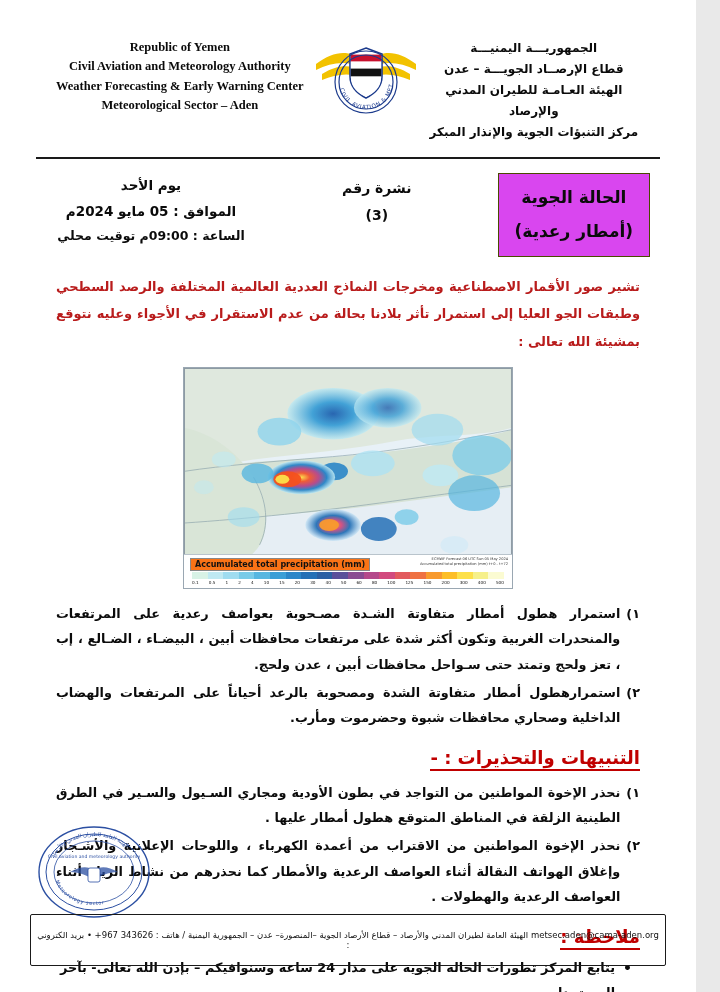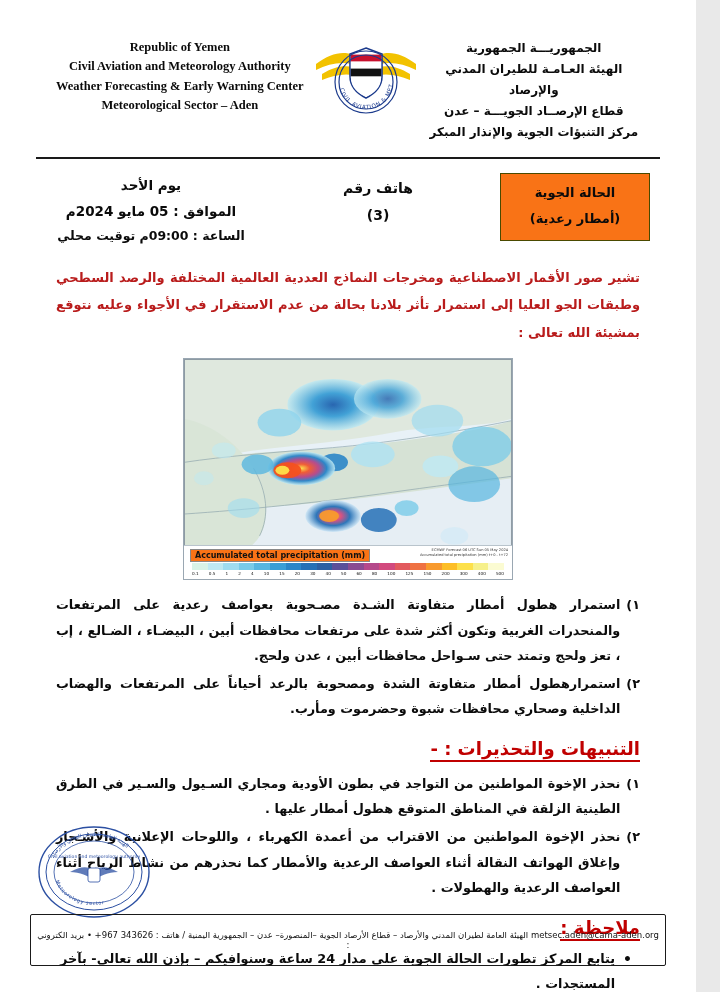--- a/index.html
+++ b/index.html
@@ -83,25 +83,25 @@
   .info-num {
     text-align: center;
     font-size: 14px;
     font-weight: bold;
     color: #0b0b0b;
     line-height: 1.9;
     min-width: 130px;
     padding-top: 2px;
   }
   .info-state {
-    background: #f97316;
+    background: #d946ef;
     border: 1px solid #4a4a00;
     padding: 6px 16px 8px 16px;
     text-align: center;
-    font-size: 13px;
+    font-size: 17px;
     font-weight: bold;
     color: #0b0b0b;
     line-height: 2.0;
     min-width: 150px;
   }
 
   
   .doc-title {
     text-align: center;
     margin-top: 18px;
@@ -283,38 +283,38 @@
         <circle cx="54" cy="52" r="27" fill="none" stroke="#1b3a8c" stroke-width="1.2"></circle>
         <circle cx="54" cy="52" r="31" fill="none" stroke="#1b3a8c" stroke-width="1.2"></circle>
         <path id="arcpath" d="M27 52 a27 27 0 0 0 54 0" fill="none"></path>
         <text font-size="5.6" fill="#1b3a8c" font-family="DejaVu Sans, sans-serif" letter-spacing="0.7">
           <textPath href="#arcpath" startOffset="8%">CIVIL AVIATION &amp; METEOROLOGY</textPath>
         </text>
       </svg>
     </div>
 
     <div class="hdr-ar">
-      <div>الجمهوريـــة الجمهورية</div>
+      <div>الجمهوريـــة اليمنيـــة</div>
+      <div>قطاع الإرصــاد الجويـــة – عدن</div>
       <div>الهيئة العـامـة للطيران المدني والإرصاد</div>
-      <div>قطاع الإرصــاد الجويـــة – عدن</div>
       <div>مركز التنبؤات الجوية والإنذار المبكر</div>
     </div>
   </div>
 
   <hr class="hr-main">
 
   <div class="info-row">
     <div class="info-date">
       <div>يوم الأحد</div>
       <div>الموافق : 05 مايو 2024م</div>
       <div class="small">الساعة : 09:00م توقيت محلي</div>
     </div>
 
     <div class="info-num">
-      <div>هاتف رقم</div>
+      <div>نشرة رقم</div>
       <div>(3)</div>
     </div>
 
     <div class="info-state">
       <div>الحالة الجوية</div>
       <div>(أمطار رعدية)</div>
     </div>
   </div>
 
 

